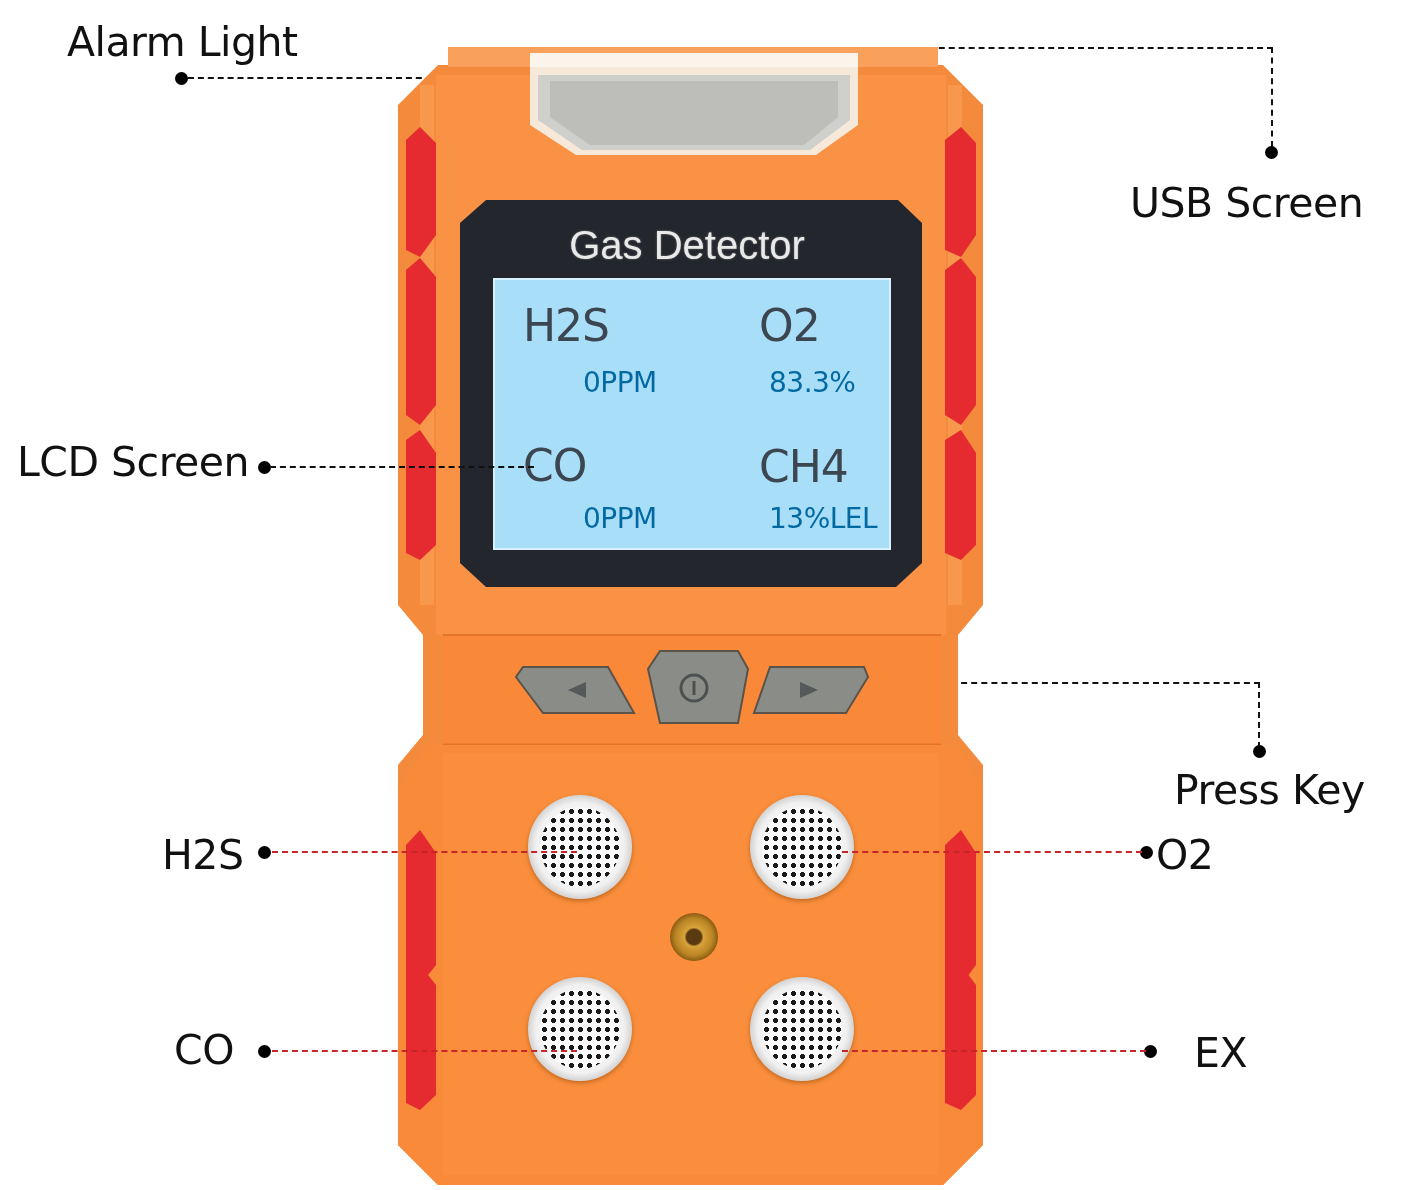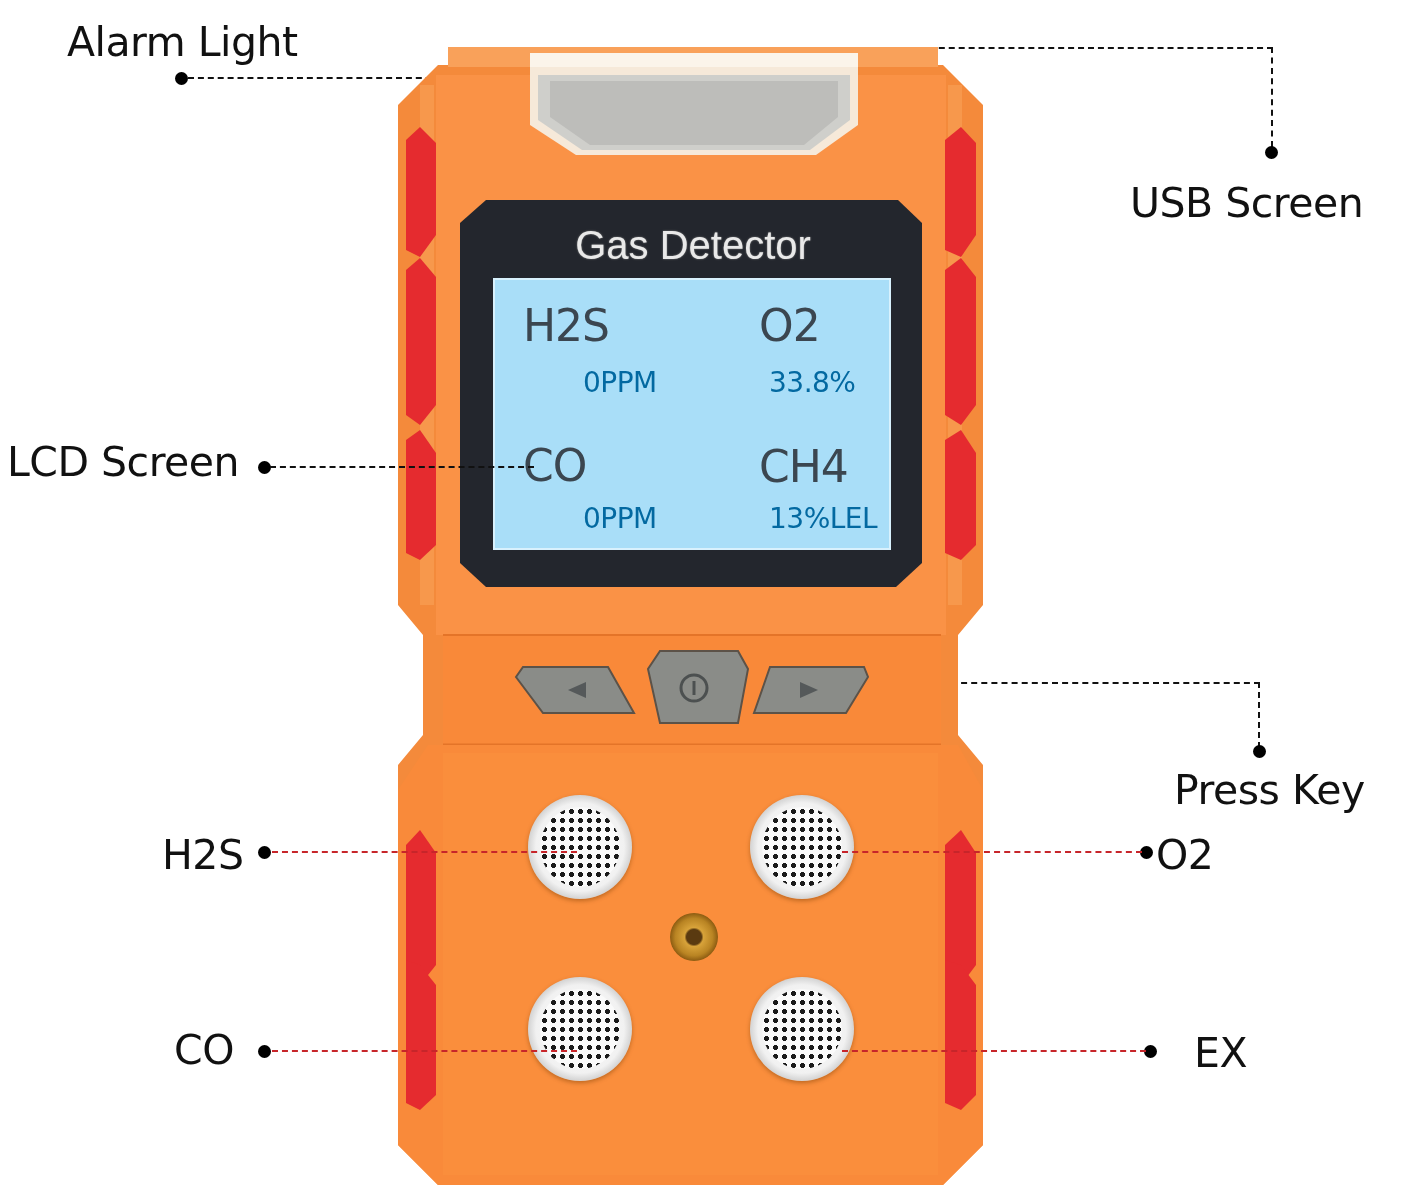--- a/index.html
+++ b/index.html
@@ -8,21 +8,21 @@
   .label { position:absolute; color:#111; font-family:"DejaVu Sans", sans-serif;
            font-size:41px; line-height:1; white-space:nowrap; letter-spacing:-0.5px; }
   .dot { position:absolute; width:13px; height:13px; border-radius:50%; background:#000; }
   .dash-h { position:absolute; height:0; border-top:2.5px dashed #111; }
   .dash-v { position:absolute; width:0; border-left:2.5px dashed #111; }
   .dash-h.red { border-top:2.5px dashed #c7252a; }
 
   
   .device { position:absolute; left:398px; top:45px; width:590px; height:1140px; }
   .body-svg { position:absolute; left:0; top:0; }
-  .lcd-title { position:absolute; left:60px; top:178px; width:470px; text-align:center;
+  .lcd-title { position:absolute; left:54px; top:178px; width:470px; text-align:center;
                color:#e9e9e9; font-size:40px; font-family:"Liberation Sans", sans-serif;
                text-shadow:0 0 2px #888; }
   .lcd { position:absolute; left:95px; top:233px; width:398px; height:272px; background:#a9def8;
          border:2px solid #d8f1fd; box-sizing:border-box; }
   .gas-name { position:absolute; color:#3b4650; font-size:44px; font-family:"DejaVu Sans", sans-serif; letter-spacing:-1px; }
   .gas-val { position:absolute; color:#0369a1; font-size:28px; font-family:"DejaVu Sans", sans-serif; letter-spacing:-0.5px; }
 
   .sensor { position:absolute; width:104px; height:104px; border-radius:50%;
             background:radial-gradient(circle, #ffffff 0%, #f1f1f1 60%, #cfcfcf 72%, #b9b3ad 80%, #d9d6d2 88%, #a9a39c 100%);
             box-shadow:0 2px 4px rgba(120,60,0,0.45); overflow:hidden; }
@@ -39,21 +39,21 @@
 
 <div class="label" style="left:67px; top:2px;margin-top:20px;">Alarm Light</div>
 <div class="dot" style="left:175px; top:72px;"></div>
 <div class="dash-h" style="left:188px; top:77px; width:422px;"></div>
 
 <div class="dash-h" style="left:720px; top:47px; width:553px;"></div>
 <div class="dash-v" style="left:1271px; top:47px; height:100px;"></div>
 <div class="dot" style="left:1265px; top:146px;"></div>
 <div class="label" style="left:1130px; top:183px;">USB Screen</div>
 
-<div class="label" style="left:7px; top:442px;">LCD Screen</div>
+<div class="label" style="left:17px; top:442px;">LCD Screen</div>
 <div class="dot" style="left:258px; top:461px;"></div>
 
 <div class="dash-h" style="left:850px; top:682px; width:410px;"></div>
 <div class="dash-v" style="left:1258px; top:682px; height:66px;"></div>
 <div class="dot" style="left:1253px; top:745px;"></div>
 <div class="label" style="left:1174px; top:770px;">Press Key</div>
 
 <div class="label" style="left:162px; top:835px;">H2S</div>
 <div class="dot" style="left:258px; top:846px;"></div>
 
@@ -117,21 +117,21 @@
       <path d="M372 622 L466 622 L470 632 L448 668 L356 668 Z" fill="#8a8c88" stroke="#5c5248" stroke-width="2"></path>
       <path d="M402 637 L420 645 L402 653 Z" fill="#55595a"></path>
     </g>
   </svg>
 
   <div class="lcd-title">Gas Detector</div>
   <div class="lcd">
     <div class="gas-name" style="left:28px; top:20px;">H2S</div>
     <div class="gas-val" style="left:88px; top:86px;">0PPM</div>
     <div class="gas-name" style="left:264px; top:20px;">O2</div>
-    <div class="gas-val" style="left:274px; top:86px;">33.8%</div>
+    <div class="gas-val" style="left:274px; top:86px;">83.3%</div>
     <div class="gas-name" style="left:28px; top:160px;">CO</div>
     <div class="gas-val" style="left:88px; top:222px;">0PPM</div>
     <div class="gas-name" style="left:264px; top:161px;">CH4</div>
     <div class="gas-val" style="left:274px; top:222px;">13%LEL</div>
   </div>
 
   <div class="key" style="left:118px; top:620px; width:120px; height:50px;"></div>
   <div class="key" style="left:250px; top:604px; width:100px; height:76px;"></div>
   <div class="key" style="left:356px; top:620px; width:116px; height:50px;"></div>
 

